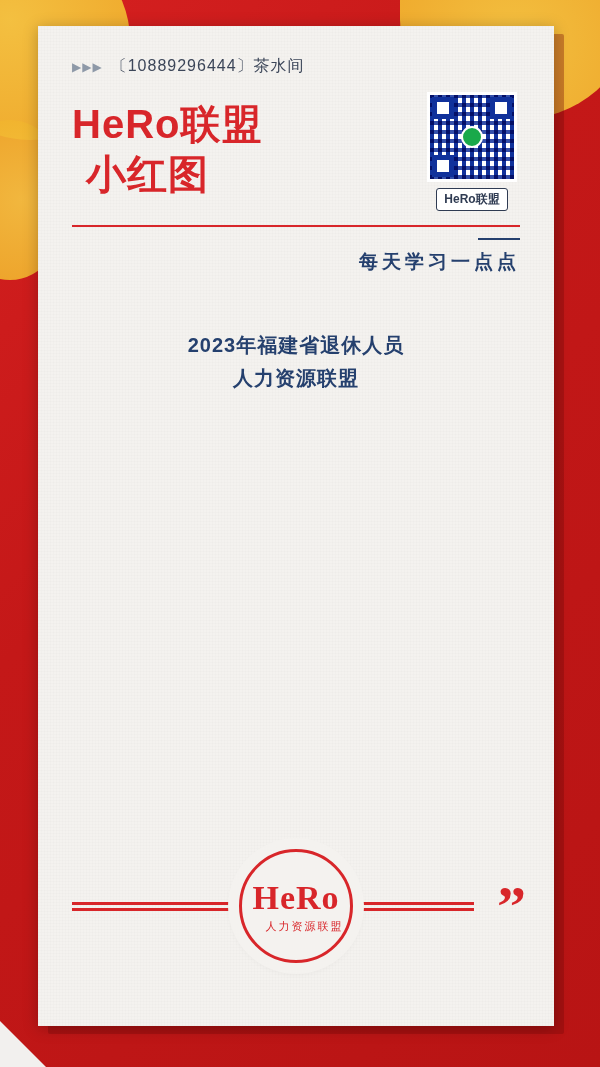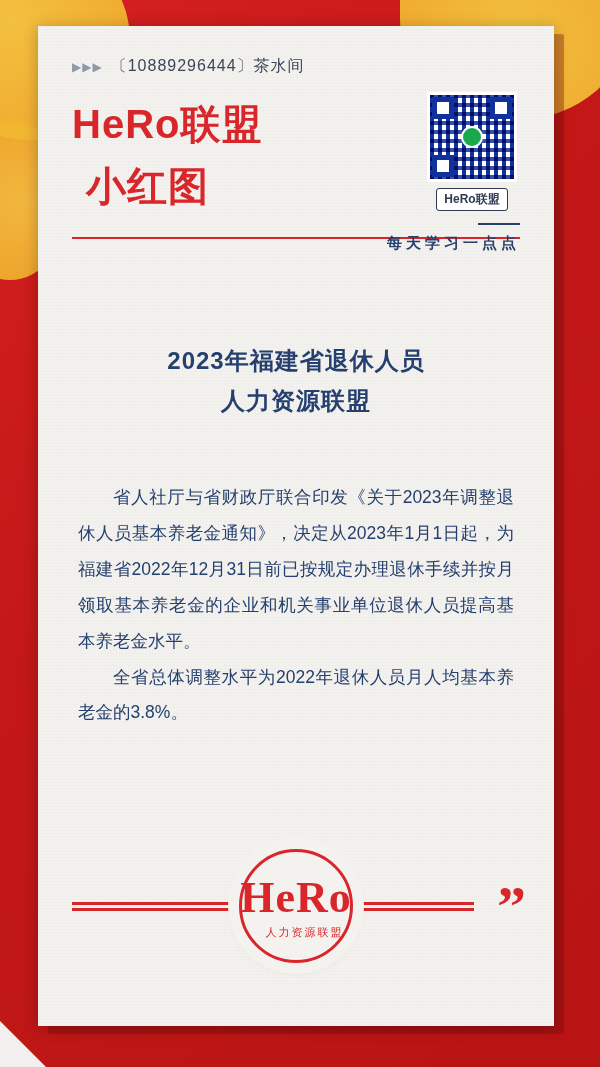--- a/index.html
+++ b/index.html
@@ -105,21 +105,20 @@
     margin-top: 22px;
     color: #d8262a;
     font-weight: bold;
     font-size: 40px;
     line-height: 1.25;
     letter-spacing: 1px;
   }
   .brand .line2 {
     display: block;
     margin-left: 14px;
-    margin-top: 12px;
   }
   
   .qr-block {
     position: absolute;
     right: 34px;
     top: 66px;
     width: 96px;
     text-align: center;
   }
   .qr {
@@ -174,44 +173,44 @@
     border-radius: 3px;
     padding: 2px 7px;
     font-size: 12px;
     color: #2f3b52;
     font-weight: bold;
     background: #fff;
   }
   .slogan {
     position: absolute;
     right: 34px;
-    top: 197px;
+    top: 212px;
     text-align: right;
     color: #25406e;
-    font-size: 15px;
+    font-size: 19px;
     font-weight: bold;
     letter-spacing: 4px;
   }
   .slogan .rule {
     width: 42px;
     height: 2px;
     background: #25406e;
     margin: 0 0 9px auto;
   }
   .header-divider {
     margin: 26px 34px 0 34px;
     height: 2px;
     background: #d8262a;
   }
   
   .title {
     margin: 102px 40px 0 40px;
     text-align: center;
     color: #25406e;
-    font-size: 24px;
+    font-size: 20px;
     font-weight: bold;
     line-height: 1.65;
     letter-spacing: 1px;
   }
   
   .body-text {
     margin: 60px 40px 0 40px;
     color: #25406e;
     font-size: 17.5px;
     line-height: 2.05;
@@ -271,21 +270,21 @@
     position: absolute;
     left: 5px;
     top: 5px;
     right: 5px;
     bottom: 5px;
     border-radius: 50%;
     border: 3px solid #d8262a;
   }
   .logo-main {
     color: #d8262a;
-    font-size: 44px;
+    font-size: 34px;
     font-weight: bold;
     letter-spacing: 1px;
     position: relative;
     z-index: 2;
     font-family: "Liberation Serif", serif;
   }
   .logo-sub {
     margin-top: 2px;
     color: #d8262a;
     font-size: 11px;
@@ -342,24 +341,20 @@
       </div>
     </div>
 
     <div class="header-divider"></div>
 
     <div class="title">
       <div>2023年福建省退休人员</div>
       <div>人力资源联盟</div>
     </div>
 
-    <div class="body-text">
-      <p>省人社厅与省财政厅联合印发《关于2023年调整退休人员基本养老金通知》，决定从2023年1月1日起，为福建省2022年12月31日前已按规定办理退休手续并按月领取基本养老金的企业和机关事业单位退休人员提高基本养老金水平。</p>
-      <p>全省总体调整水平为2022年退休人员月人均基本养老金的3.8%。</p>
-    </div>
 
     <div class="footer">
       <div class="footer-rule-left"></div>
       <div class="footer-rule-right"></div>
       <div class="logo-circle">
         <div class="logo-ring"></div>
         <div class="logo-main">HeRo</div>
         <div class="logo-sub">人力资源联盟</div>
       </div>
       <div class="quote-mark">”</div>

